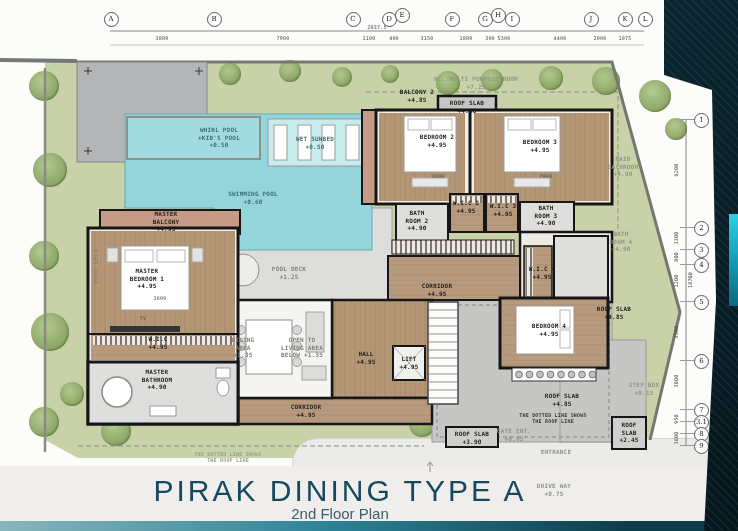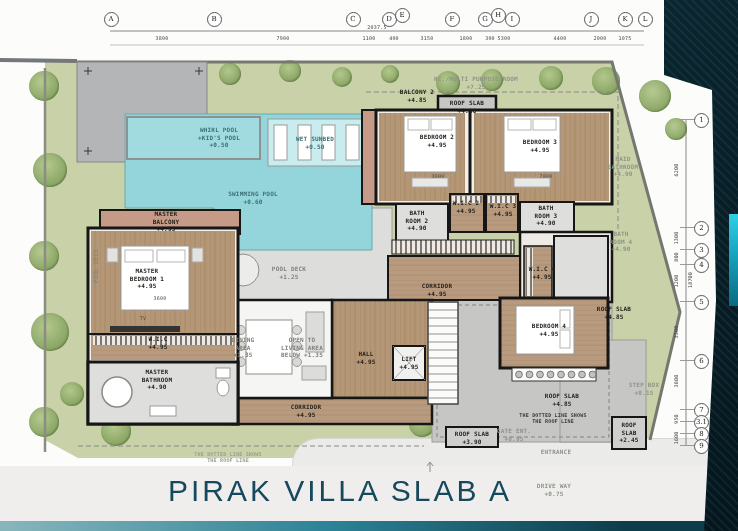--- a/index.html
+++ b/index.html
@@ -47,21 +47,22 @@
   .lbl.vert{transform:translate(-50%,-50%) rotate(-90deg);color:#82807a;font-weight:normal;}
   .lbl.dimin{font-size:5px;font-weight:normal;color:#4e4e4c;}
 </style>
 </head>
 <body>
 
 <div class="stage">
   <div class="site"></div>
   <div class="driveway"></div>
   <div class="titleband">
-    <div class="title">PIRAK VILLA SLAB  A</div>
+    <div class="title">PIRAK DINING TYPE  A</div>
+    <div class="subtitle">2nd Floor Plan</div>
   </div>
 
   <div id="trees">
       <div class="tree" style="left: 29px; top: 71px; width: 30px; height: 30px;"></div>
       <div class="tree" style="left: 33px; top: 153px; width: 34px; height: 34px;"></div>
       <div class="tree" style="left: 29px; top: 241px; width: 30px; height: 30px;"></div>
       <div class="tree" style="left: 31px; top: 313px; width: 38px; height: 38px;"></div>
       <div class="tree" style="left: 29px; top: 407px; width: 30px; height: 30px;"></div>
       <div class="tree" style="left: 60px; top: 382px; width: 24px; height: 24px;"></div>
       <div class="tree" style="left: 101px; top: 416px; width: 30px; height: 30px;"></div>

